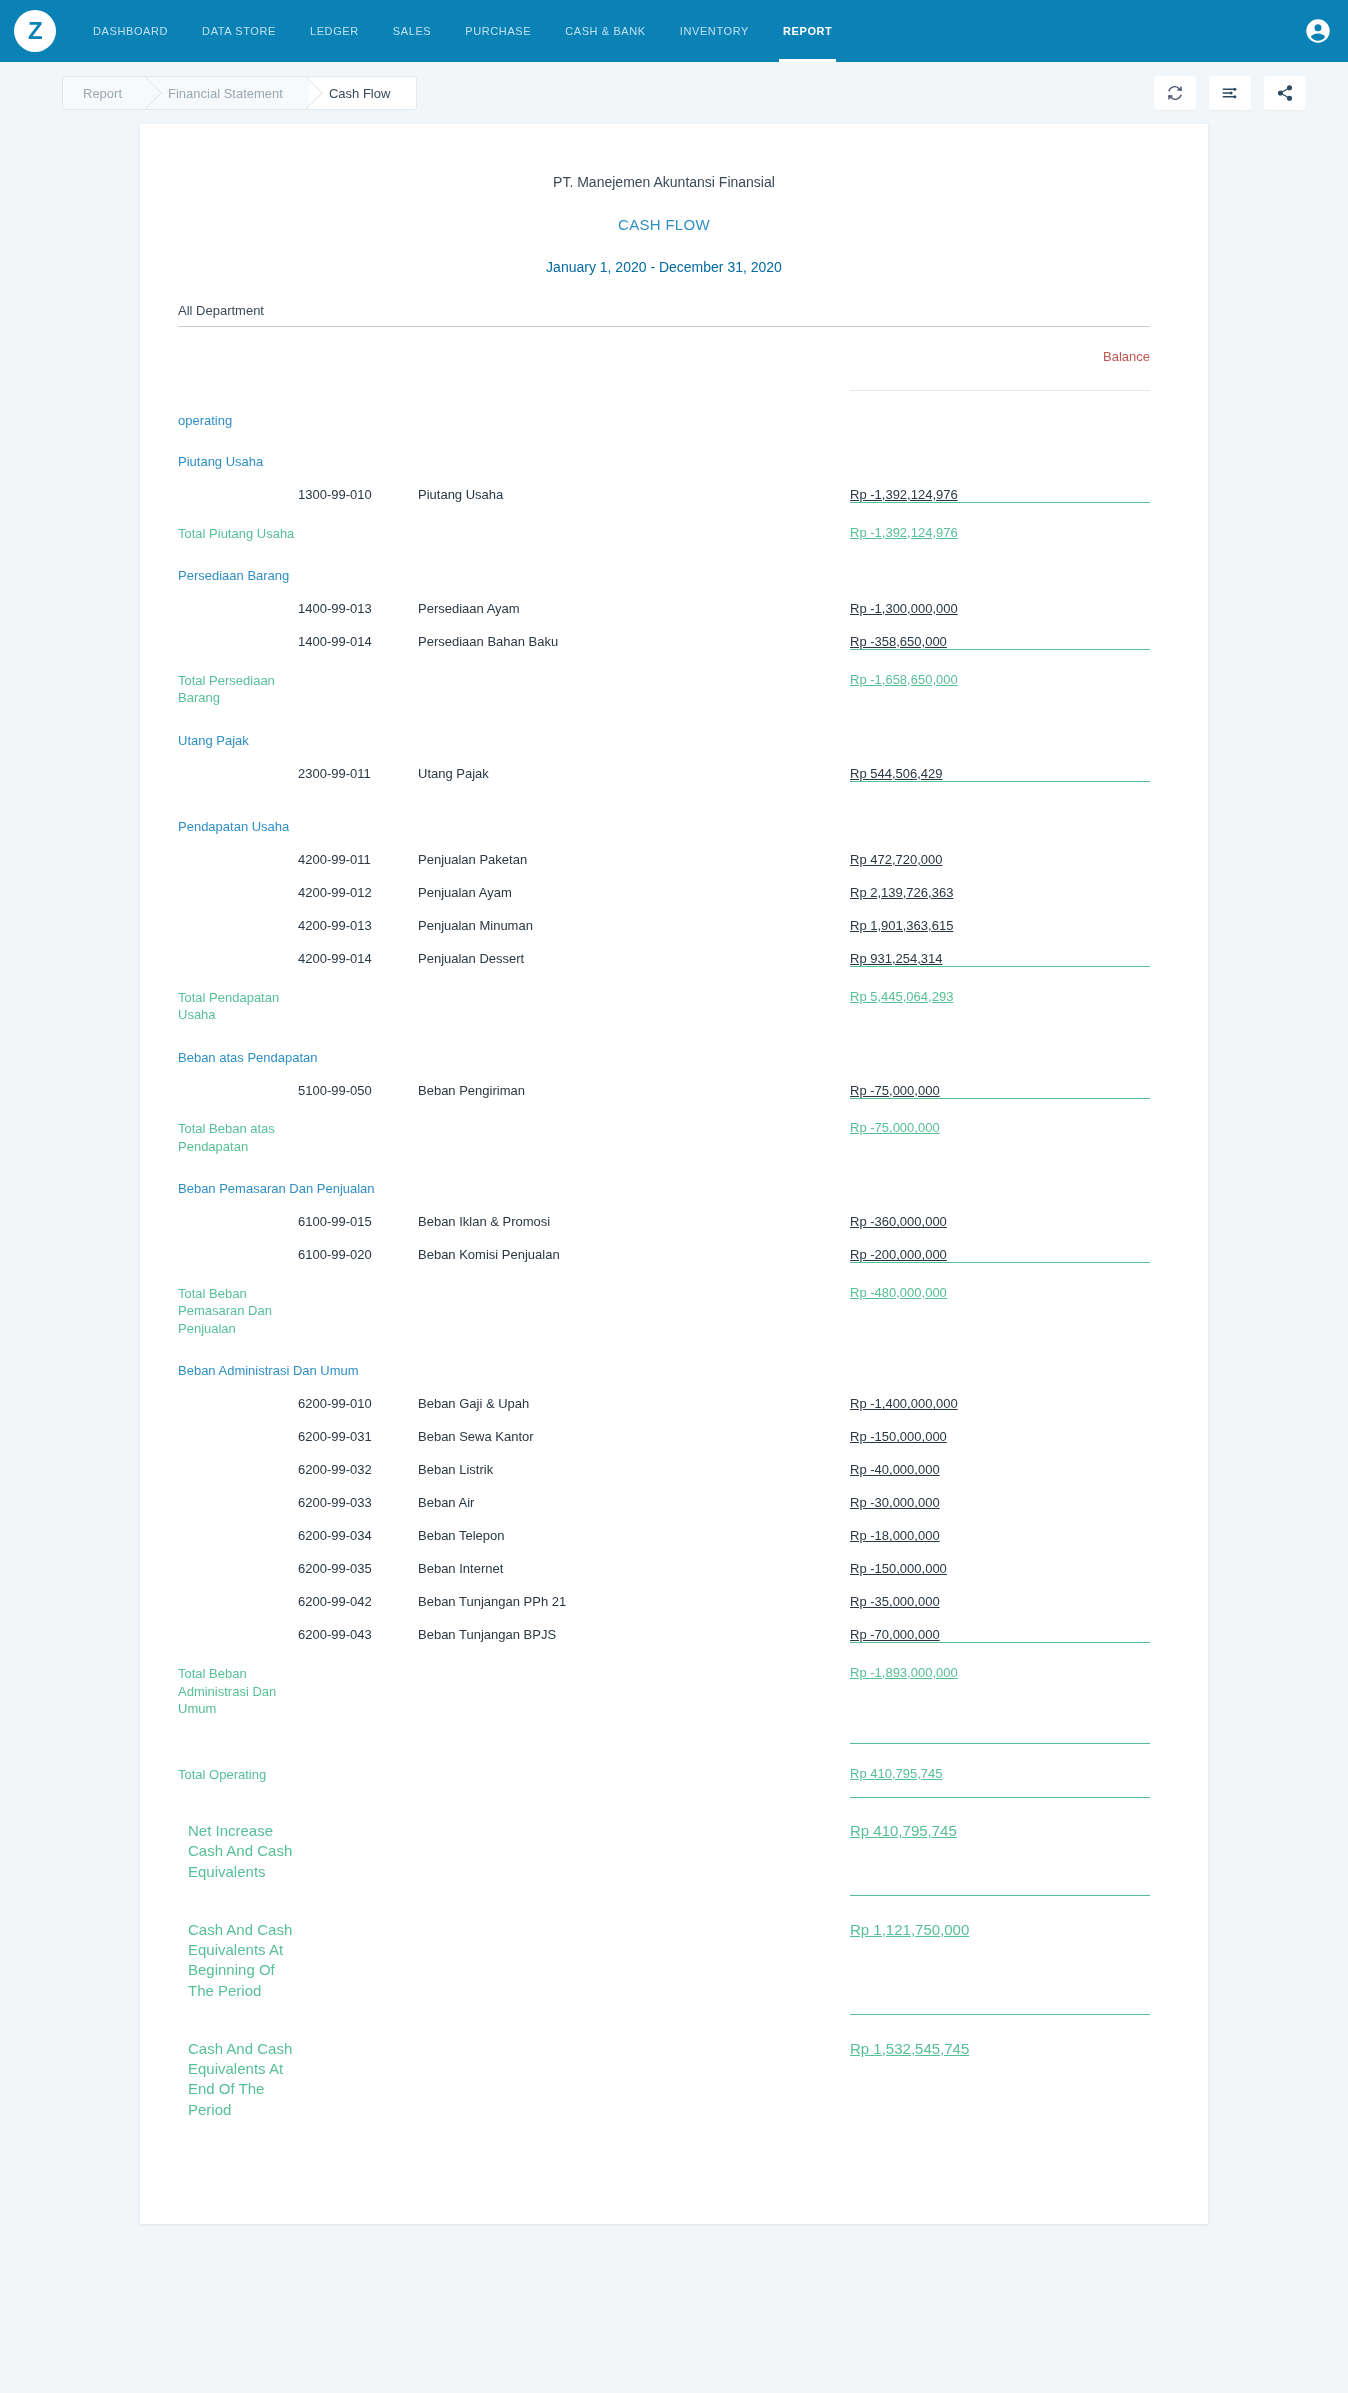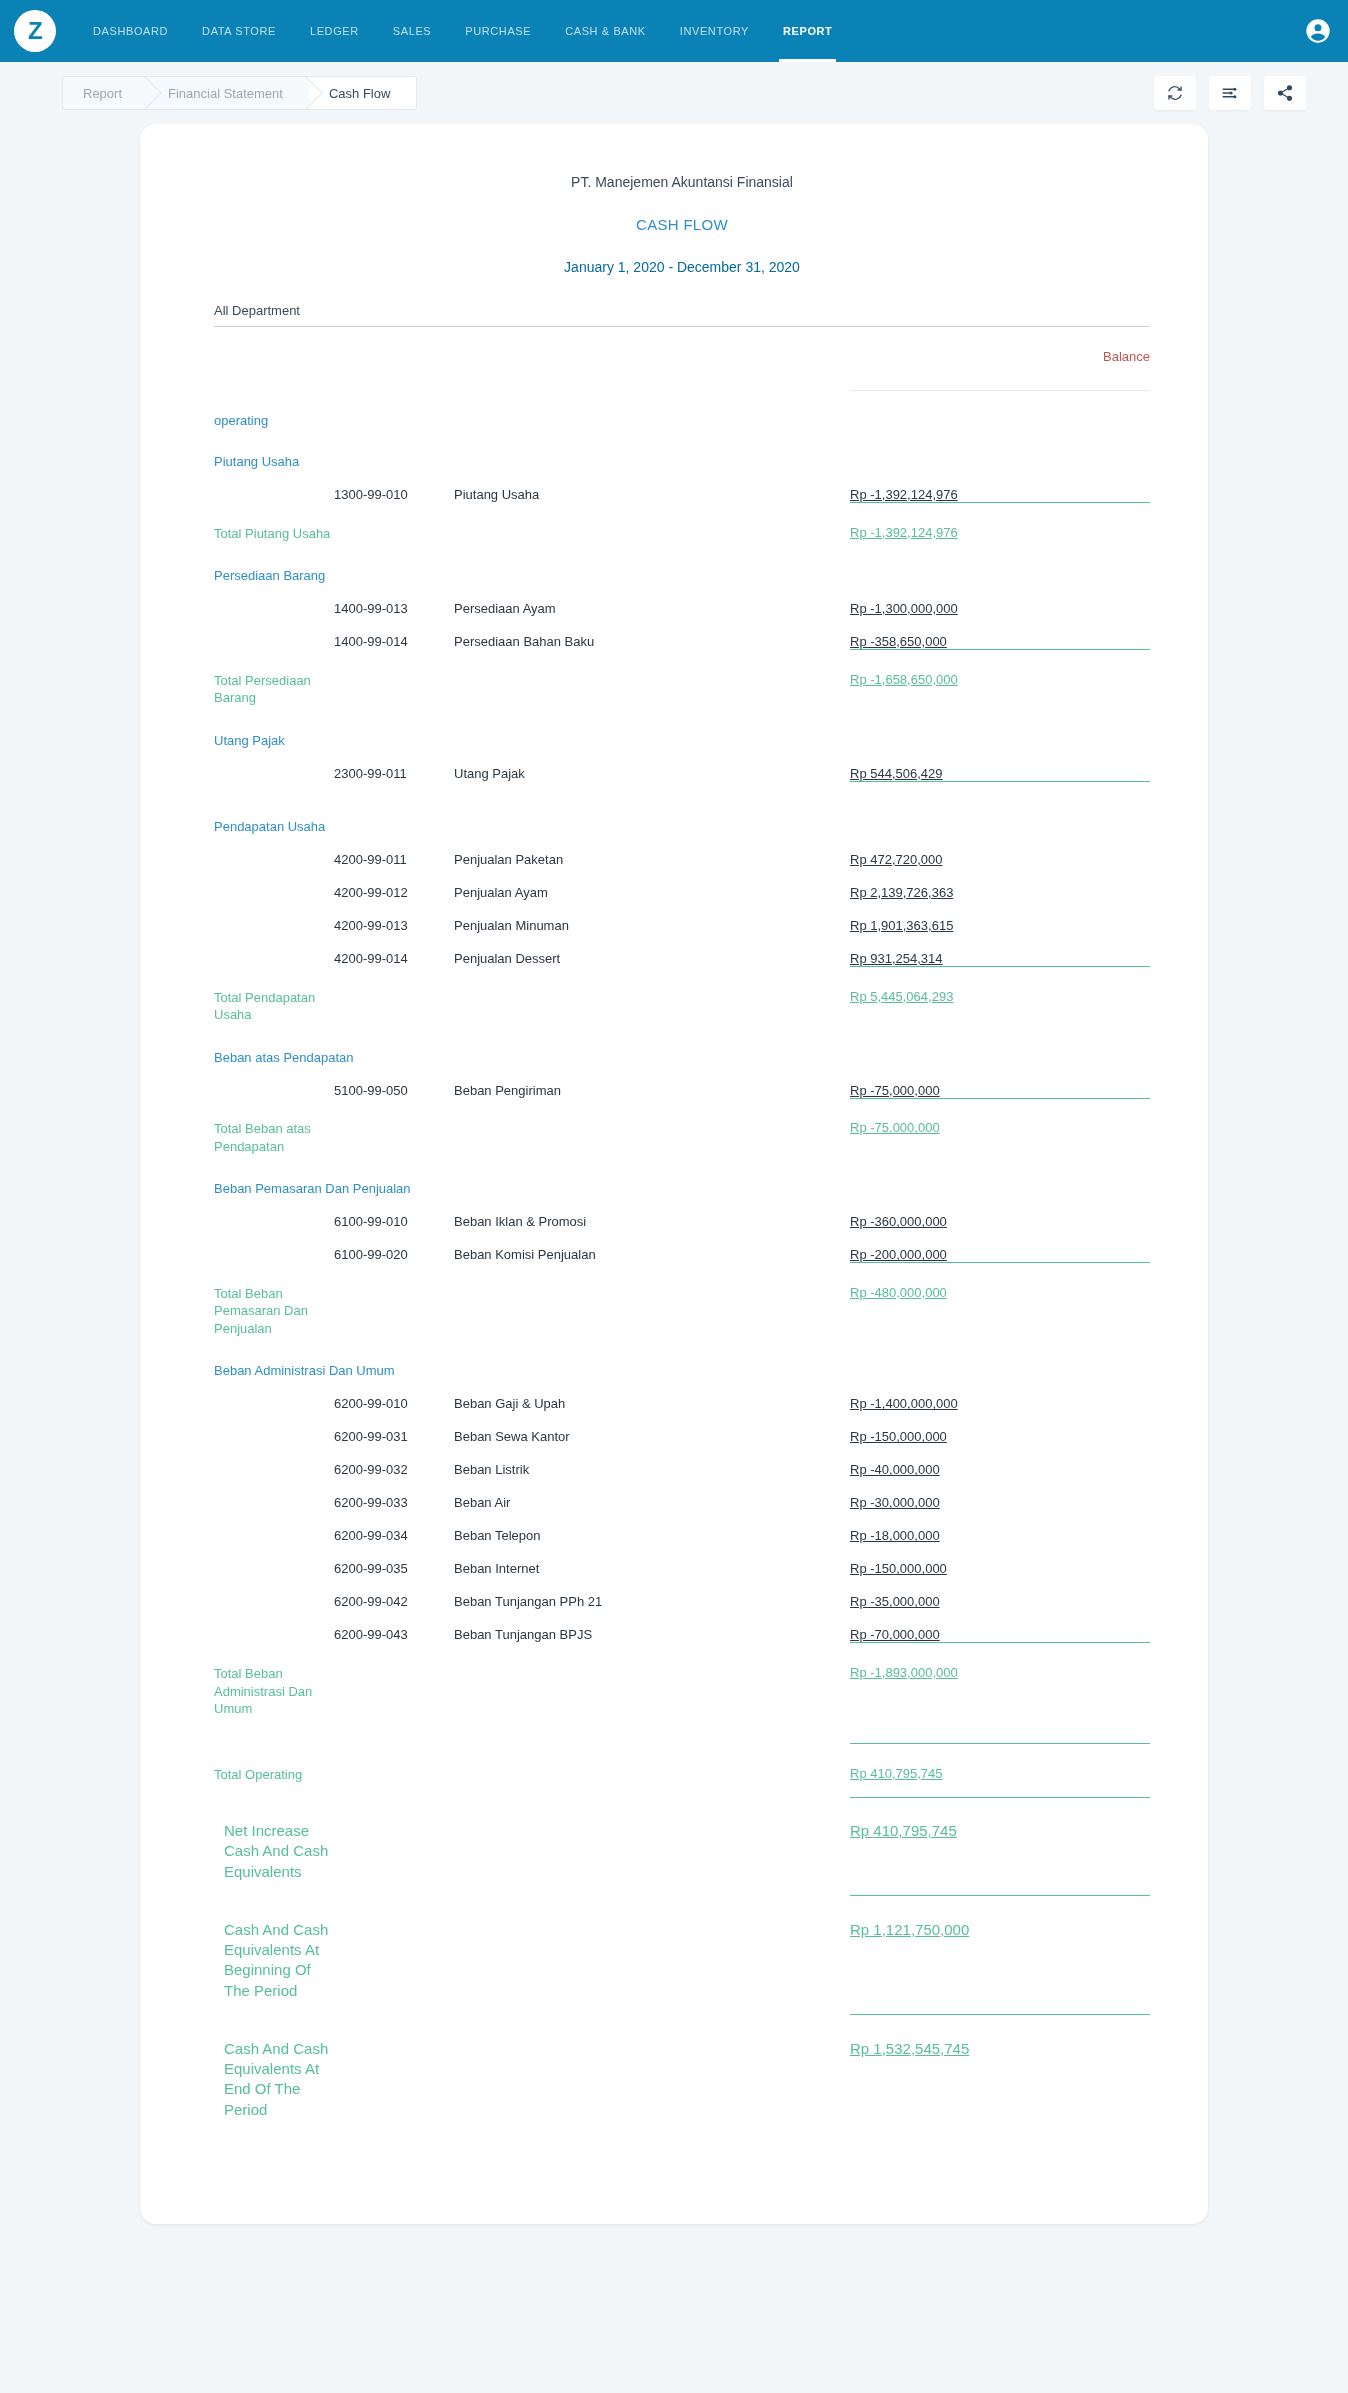--- a/index.html
+++ b/index.html
@@ -121,23 +121,23 @@
     cursor: pointer;
     box-shadow: 0 1px 2px rgba(40,60,80,0.06);
   }
   .tool-btn svg { display: block; }
 
   
   .report-card {
     margin: 0 auto;
     width: 1068px;
     background: #ffffff;
-    border-radius: 16px;
+    border-radius: 0;
     box-shadow: 0 1px 3px rgba(40,60,80,0.10);
-    padding: 38px 58px 52px 74px;
+    padding: 38px 58px 52px 38px;
     min-height: 2100px;
   }
   .doc-company {
     text-align: center;
     font-size: 14px;
     color: #3b4a59;
     margin-top: 12px;
   }
   .doc-title {
     text-align: center;
@@ -446,21 +446,21 @@
           <td class="cell-value">Rp -75,000,000</td>
         </tr>
         <tr class="spacer-md">
           <td colspan="4"></td>
         </tr>
         <tr>
           <td class="subgroup-name" colspan="4">Beban Pemasaran Dan Penjualan</td>
         </tr>
         <tr class="row-item">
           <td colspan="1"></td>
-          <td class="cell-code">6100-99-010</td>
+          <td class="cell-code">6100-99-015</td>
           <td class="cell-name">Beban Iklan &amp; Promosi</td>
           <td class="cell-value">Rp -360,000,000</td>
         </tr>
         <tr class="row-item">
           <td colspan="1"></td>
           <td class="cell-code">6100-99-020</td>
           <td class="cell-name">Beban Komisi Penjualan</td>
           <td class="cell-value">Rp -200,000,000</td>
         </tr>
         <tr class="rule-row">

